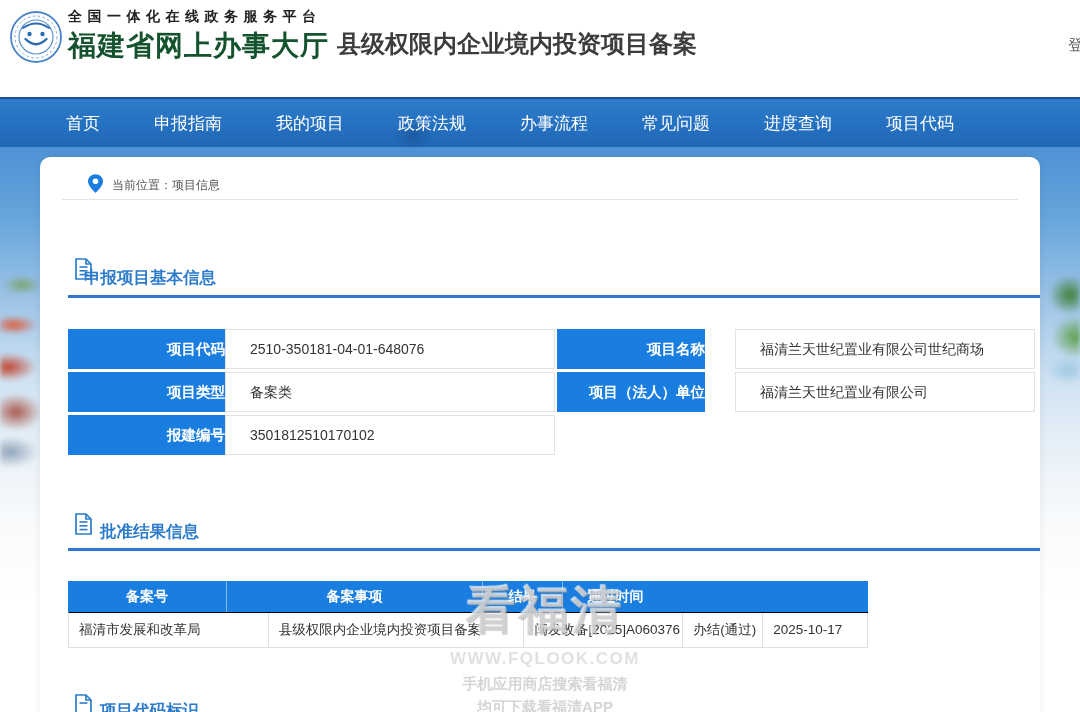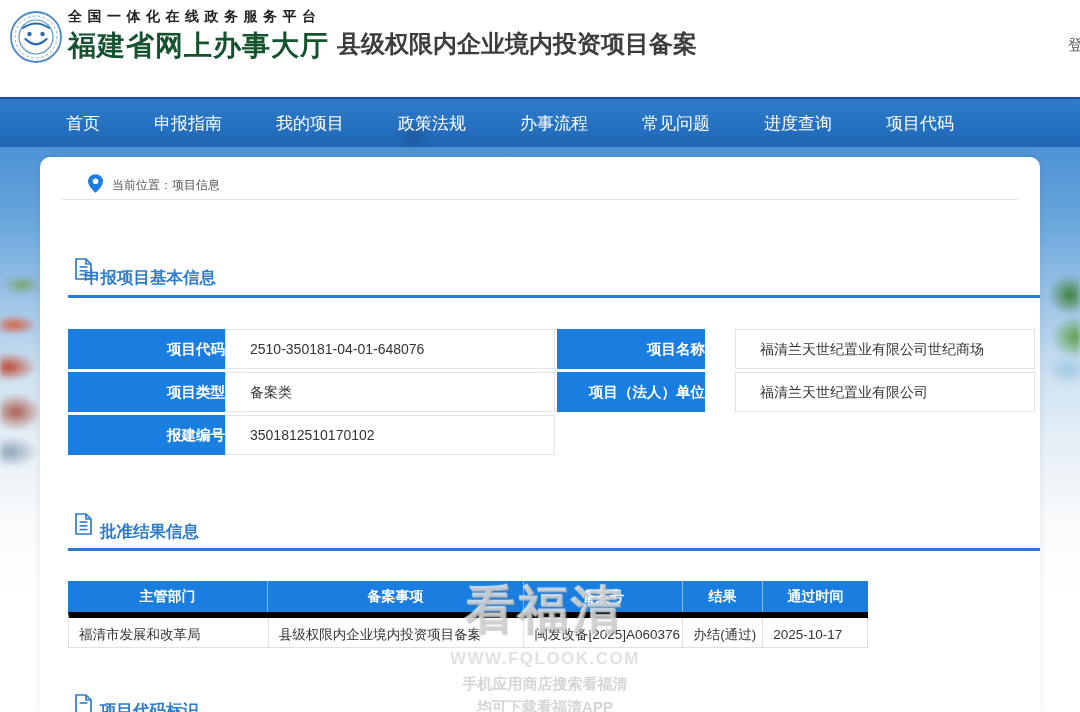--- a/index.html
+++ b/index.html
@@ -58,21 +58,21 @@
   .cell-value { position:absolute; height:40px; background:#fff; border:1px solid #e3e3e3; color:#333; font-size:14px; line-height:38px; padding-left:24px; white-space:nowrap; overflow:hidden; }
   .r0 { top:0; } .r1 { top:43px; } .r2 { top:86px; }
   .lL { left:0; width:157px; } .lV { left:157px; width:330px; }
   .rL { left:489px; width:148px; } .rV { left:637px; width:300px;margin-left:30px; }
 
   
   .result-table { position:absolute; left:68px; top:581px; width:800px; z-index:10; }
   .rt-head { display:flex; height:31px; background:#1a7ee0; }
   .rt-head .hc { color:#fff; font-size:14px; font-weight:700; line-height:31px; text-align:center; border-right:1px solid rgba(255,255,255,0.45); white-space:nowrap; overflow:hidden; }
   .rt-head .hc:last-child { border-right:none; }
-  .rt-row { display:flex; height:36px; background:#fff; border-left:1px solid #e0e0e0; border-bottom:1px solid #e0e0e0; border-top:6px solid #000000; }
+  .rt-row { display:flex; height:36px; background:#fff; border-left:1px solid #e0e0e0; border-bottom:1px solid #e0e0e0; border-top:1px solid #000000; }
   .rt-row .dc { color:#333; font-size:13.5px; line-height:34px; padding-left:10px; border-right:1px solid #e0e0e0; white-space:nowrap; overflow:hidden; }
   .c0 { width:200px; } .c1 { width:256px; } .c2 { width:159px; } .c3 { width:80px; } .c4 { width:105px; }
 
   
   .watermark { position:absolute; left:405px; top:584px; width:280px; text-align:center; z-index:30; pointer-events:none; }
   .wm-brand { font-size:50px; font-weight:700; letter-spacing:3px; color:rgba(215,215,215,0.55);
               text-shadow:1px 1px 1px rgba(120,120,120,0.40), -1px -1px 1px rgba(255,255,255,0.75); line-height:1.05; }
   .wm-url { font-size:17px; font-weight:700; letter-spacing:1.5px; color:rgba(205,205,205,0.60);
             text-shadow:1px 1px 0 rgba(255,255,255,0.7); margin-top:12px; }
   .wm-line { font-size:15px; font-weight:700; color:rgba(190,190,190,0.65); text-shadow:1px 1px 0 rgba(255,255,255,0.7); margin-top:6px; }
@@ -161,23 +161,22 @@
     <path d="M12 1 v5 h5" fill="none" stroke="#2d7ccc" stroke-width="1.7"></path>
     <line x1="5.5" y1="9" x2="13.5" y2="9" stroke="#2d7ccc" stroke-width="1.6"></line>
     <line x1="5.5" y1="12.8" x2="13.5" y2="12.8" stroke="#2d7ccc" stroke-width="1.6"></line>
     <line x1="5.5" y1="16.6" x2="13.5" y2="16.6" stroke="#2d7ccc" stroke-width="1.6"></line>
   </svg>
   <div class="sec-title" style="left:100px; top:521px;">批准结果信息</div>
   <div class="sec-rule" style="top:548px;"></div>
 
   <div class="result-table">
     <div class="rt-head">
-      <div class="hc c0">主管部门</div>
+      <div class="hc c2">备案号</div>
       <div class="hc c1">备案事项</div>
-      <div class="hc c2">备案号</div>
       <div class="hc c3">结果</div>
       <div class="hc c4">通过时间</div>
     </div>
     <div class="rt-row">
       <div class="dc c0">福清市发展和改革局</div>
       <div class="dc c1">县级权限内企业境内投资项目备案</div>
       <div class="dc c2">闽发改备[2025]A060376</div>
       <div class="dc c3">办结(通过)</div>
       <div class="dc c4">2025-10-17</div>
     </div>

